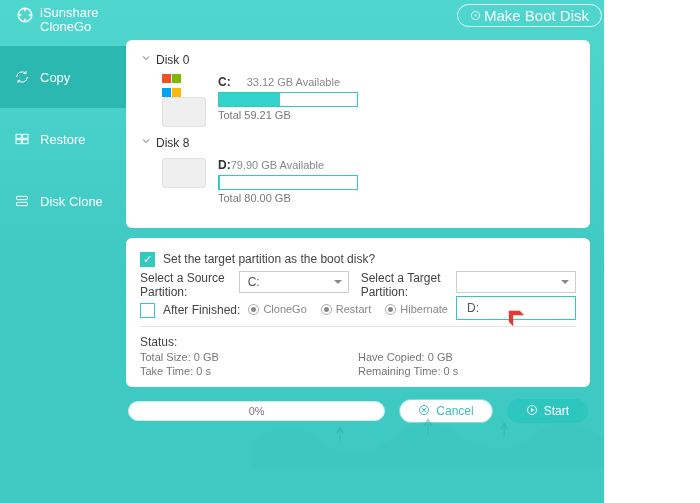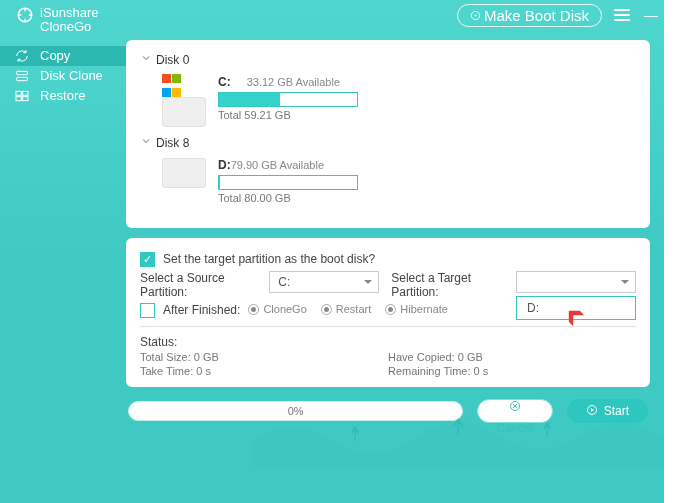--- a/index.html
+++ b/index.html
@@ -1,31 +1,31 @@
 <!DOCTYPE html>
 <html><head>
 <meta charset="utf-8">
 <style>
   * { box-sizing: border-box; margin: 0; padding: 0; font-family: "Segoe UI", Arial, sans-serif; }
   body { width: 700px; height: 503px; overflow: hidden; background: #fff; position: relative; }
-  .app { display: flex; width: 664px; height: 503px; background: linear-gradient(180deg,#4fd6cf 0%, #3ec9c2 55%, #3ec9c2 100%); }
+  .app { display: flex; width: 604px; height: 503px; background: linear-gradient(180deg,#4fd6cf 0%, #3ec9c2 55%, #3ec9c2 100%); }
 
   
   .topbar { position: absolute; top: 0; left: 0; right: 0; height: 30px; display: flex; align-items: center; justify-content: flex-end; padding: 0 10px; gap: 12px; }
   .topbar .brand { position: absolute; left: 16px; top: 6px; display: flex; gap: 6px; align-items: flex-start; color: #fff; font-size: 14px; font-weight: 500; }
   .brand-lines { line-height: 1.05; font-size: 13px; }
   .brand-icon svg { width: 18px; height: 18px; }
   .make-boot { border: 1px solid rgba(255,255,255,.85); color: #fff; background: transparent; border-radius: 12px; padding: 2px 12px; font-size: 15px; display: inline-flex; align-items: center; gap: 3px; cursor: pointer; justify-content: center; }
   .winbtn { color: rgba(255,255,255,.9); width: 18px; text-align: center; font-size: 14px; cursor: pointer; }
   .hamburger { display:inline-flex; flex-direction:column; gap:3px; width:16px; cursor:pointer; }
   .hamburger span { height:2px; background:#fff; border-radius:1px; }
 
   
   .sidebar { width: 126px; padding-top: 46px; flex: none; }
-  .side-item { display: flex; gap: 10px; color: #fff; font-size: 13px; padding: 2px 14px; cursor: pointer; }
+  .side-item { display: flex; align-items: center; gap: 10px; color: #fff; font-size: 13px; padding: 23px 14px; cursor: pointer; }
   .side-item.active { background: #2ab8b1; }
   .side-item .ic { width: 16px; height: 16px; display: inline-flex; align-items: center; justify-content: center; }
   .side-item .ic svg { width: 16px; height: 16px; fill: none; stroke: #fff; stroke-width: 1.5; }
 
   
   .main { flex: 1; padding: 40px 14px 10px 0; display: flex; flex-direction: column; gap: 10px; position: relative; }
   .panel { background: #fff; border-radius: 6px; padding: 10px 14px; font-size: 12px; color: #555; position: relative; }
 
   .disk-hdr { display: flex; align-items: center; gap: 4px; color: #333; font-size: 12px; margin: 2px 0 4px 0; cursor: pointer; }
   .chev { display:inline-block; transform: rotate(0deg); }
@@ -61,21 +61,21 @@
   .dropdown .opt { padding:4px 10px; cursor:pointer; }
 
   
   .cursor-arrow { position:absolute; width:44px; height:44px; z-index:6; pointer-events:none; }
   .cursor-arrow svg { width:44px; height:44px; }
 
   
   .footer { display:flex; align-items:center; gap:14px; padding: 2px 2px 0 2px; }
   .progress { flex:1; height:20px; border:1px solid #c6efec; background:#fff; border-radius:12px; display:flex; align-items:center; justify-content:center; font-size:11px; color:#777; }
   .btn { border-radius:14px; height:24px; padding:0 18px; font-size:12px; display:inline-flex; align-items:center; gap:6px; cursor:pointer; }
-  .btn.cancel { background:#fff; border:1px solid #7fe0d9; color:#3bbfb8;flex-direction:column; }
+  .btn.cancel { background:#fff; border:1px solid #7fe0d9; color:#3bbfb8; }
   .btn.start { background:#2ec7bf; border:1px solid #2ec7bf; color:#fff; }
   .btn .icn svg { width:12px;height:12px; }
 
   
   .hills { position:absolute; left:126px; right:0; bottom:36px; height:60px; z-index:0; opacity:.45; pointer-events:none;}
 </style>
 </head>
 <body>
 
 <div class="app">
@@ -115,36 +115,36 @@
           <svg viewBox="0 0 24 24">
             <path d="M4 12a8 8 0 0 1 14-5M20 12a8 8 0 0 1-14 5"></path>
             <path d="M18 3v4h-4M6 21v-4h4"></path>
           </svg>
         </span>
       <span>Copy</span>
     </div>
     <div class="side-item">
       <span class="ic">
           <svg viewBox="0 0 24 24">
-            <rect x="4" y="5" width="16" height="5" rx="1"></rect>
-            <rect x="4" y="14" width="16" height="5" rx="1"></rect>
-          </svg>
-        </span>
-      <span>Disk Clone</span>
-    </div>
-    <div class="side-item">
-      <span class="ic">
-          <svg viewBox="0 0 24 24">
             <rect x="3" y="5" width="8" height="6"></rect>
             <rect x="13" y="5" width="8" height="6"></rect>
             <rect x="3" y="13" width="8" height="6"></rect>
             <rect x="13" y="13" width="8" height="6"></rect>
           </svg>
         </span>
       <span>Restore</span>
+    </div>
+    <div class="side-item">
+      <span class="ic">
+          <svg viewBox="0 0 24 24">
+            <rect x="4" y="5" width="16" height="5" rx="1"></rect>
+            <rect x="4" y="14" width="16" height="5" rx="1"></rect>
+          </svg>
+        </span>
+      <span>Disk Clone</span>
     </div>
   </div>
 
   <div class="main">
 
     <div class="panel" style="padding-bottom:18px;">
 
       <div class="disk-hdr">
         <span class="chev"><svg viewBox="0 0 24 24">
               <path d="M6 9l6 6 6-6"></path>

